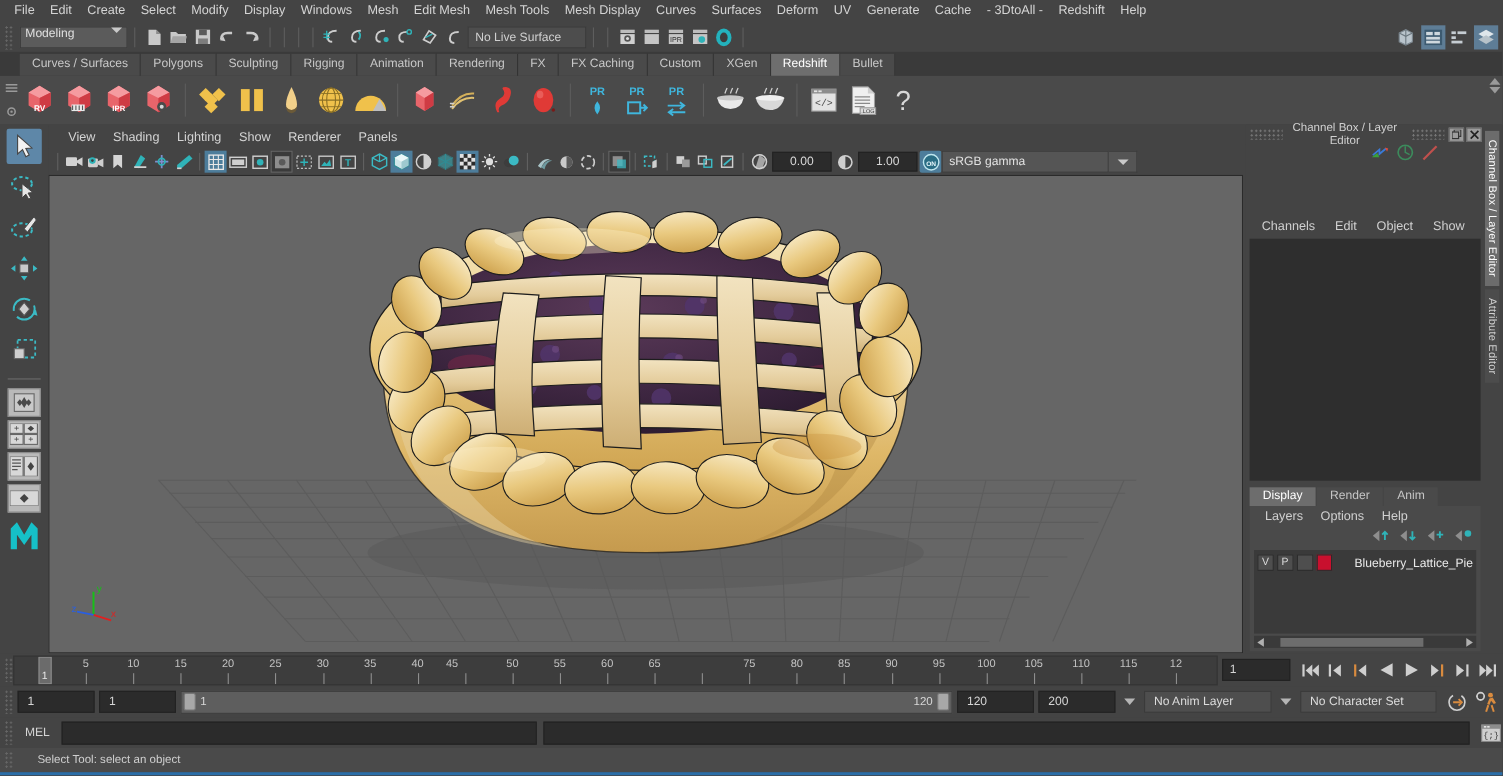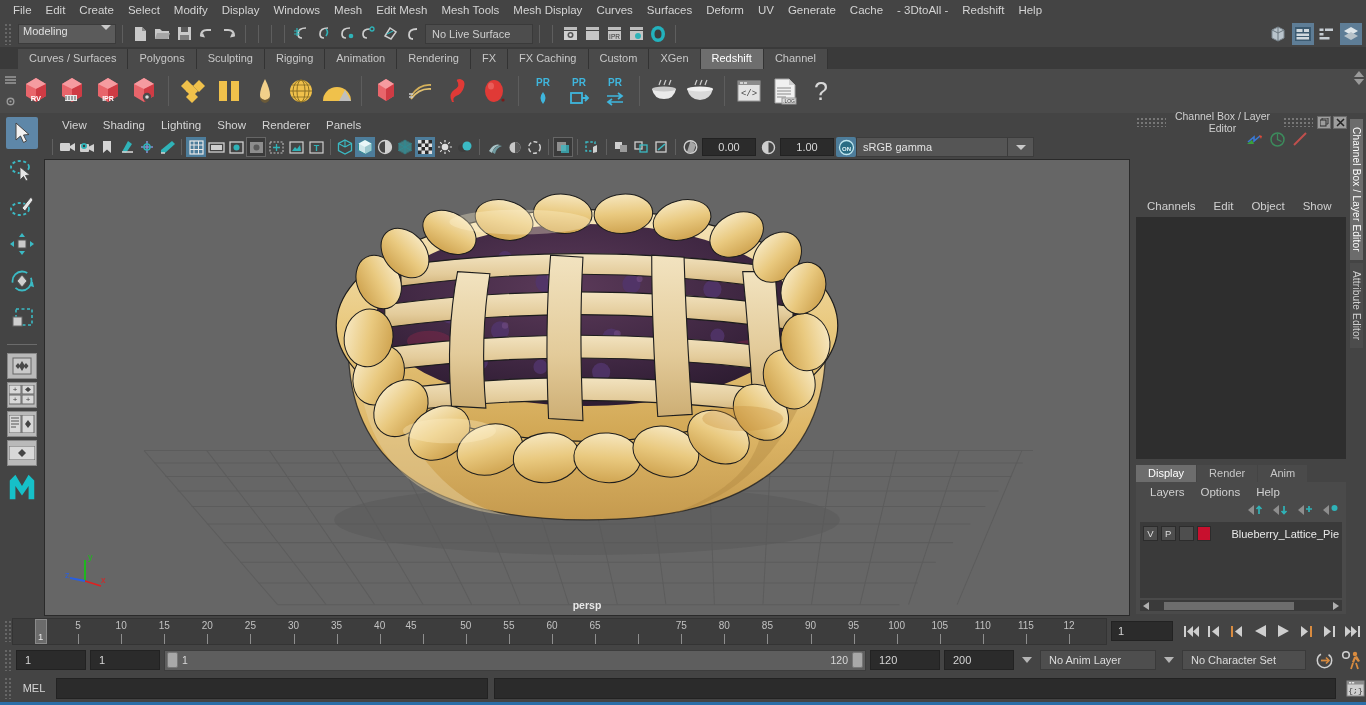--- a/index.html
+++ b/index.html
@@ -349,21 +349,21 @@
       <div class="shelftab">Polygons</div>
       <div class="shelftab">Sculpting</div>
       <div class="shelftab">Rigging</div>
       <div class="shelftab">Animation</div>
       <div class="shelftab">Rendering</div>
       <div class="shelftab">FX</div>
       <div class="shelftab">FX Caching</div>
       <div class="shelftab">Custom</div>
       <div class="shelftab">XGen</div>
       <div class="shelftab active">Redshift</div>
-      <div class="shelftab">Channel</div>
+      <div class="shelftab">Bullet</div>
     </div>
   <div class="shelfbar">
     <div class="shelfgrip">
       <svg width="11" height="9" viewBox="0 0 11 9">
           <path d="M0 2h11M0 5h11M0 8h11" stroke="#9a9a9a" stroke-width="1.3"></path>
         </svg>
       <svg width="11" height="11" viewBox="0 0 11 11">
           <circle cx="5.5" cy="5.5" r="3.3" fill="none" stroke="#9a9a9a" stroke-width="1.4"></circle>
           <circle cx="5.5" cy="5.5" r="1.1" fill="#9a9a9a"></circle>
         </svg>
@@ -1013,21 +1013,20 @@
         <div class="axisgizmo">
           <svg width="46" height="46" viewBox="0 0 46 46">
             <line x1="22" y1="30" x2="22" y2="9" stroke="#17c017" stroke-width="1.8"></line>
             <line x1="22" y1="30" x2="38" y2="35" stroke="#e02020" stroke-width="1.8"></line>
             <line x1="22" y1="30" x2="7" y2="27" stroke="#2a5fe0" stroke-width="1.8"></line>
             <text x="25" y="9" font-size="9" fill="#17c017" font-family="Liberation Sans">y</text>
             <text x="38" y="32" font-size="9" fill="#e02020" font-family="Liberation Sans">x</text>
             <text x="2" y="27" font-size="9" fill="#2a5fe0" font-family="Liberation Sans">z</text>
           </svg>
         </div>
-        <div class="persp-label">persp</div>
       </div>
     </div>
 
     <div class="rightpanel">
       <div class="cbheader">
         <div class="cbgrip"></div>
         <div class="cbtitle">Channel Box / Layer Editor</div>
         <div class="cbgrip" style="margin-right:2px;"></div>
         <div class="cbwinbtn">
           <svg width="9" height="9" viewBox="0 0 9 9">
@@ -1287,15 +1286,19 @@
       <svg width="19" height="17" viewBox="0 0 19 17">
           <rect x="1" y="1" width="17" height="15" fill="#cfcfcf" stroke="#888"></rect>
           <rect x="1" y="1" width="17" height="3.5" fill="#8c8c8c"></rect>
           <rect x="3" y="2" width="2.2" height="1.5" fill="#e3e3e3"></rect>
           <rect x="6" y="2" width="2.2" height="1.5" fill="#e3e3e3"></rect>
           <text x="9.5" y="13" font-size="8" text-anchor="middle" fill="#3a3a3a" font-family="Liberation Mono">{;}</text>
         </svg>
     </div>
   </div>
 
+  <div class="statusbar">
+    <div class="gripdots" style="height:16px;"></div>
+    <div class="statustext">Select Tool: select an object</div>
+  </div>
 
   <div class="bluebar"></div>
 </div>
 
 </body></html>

